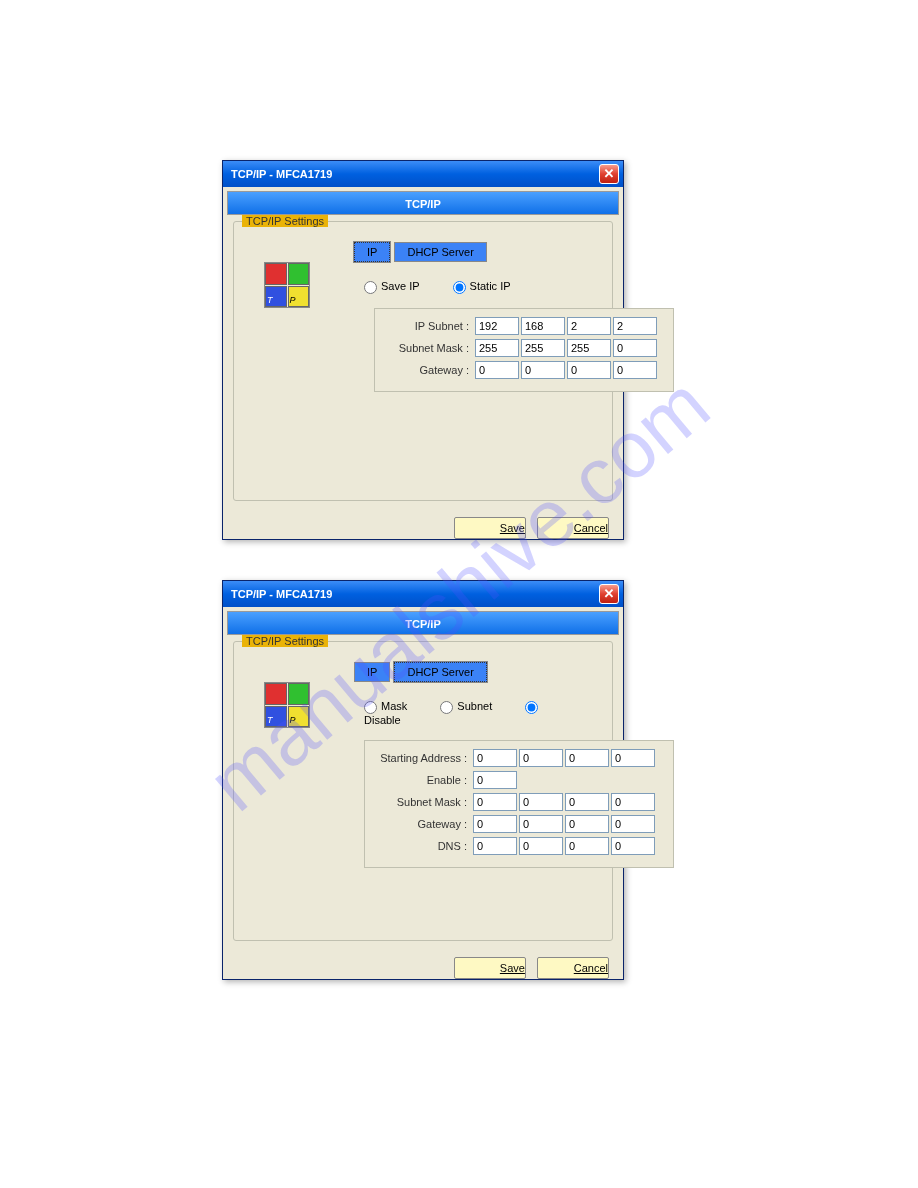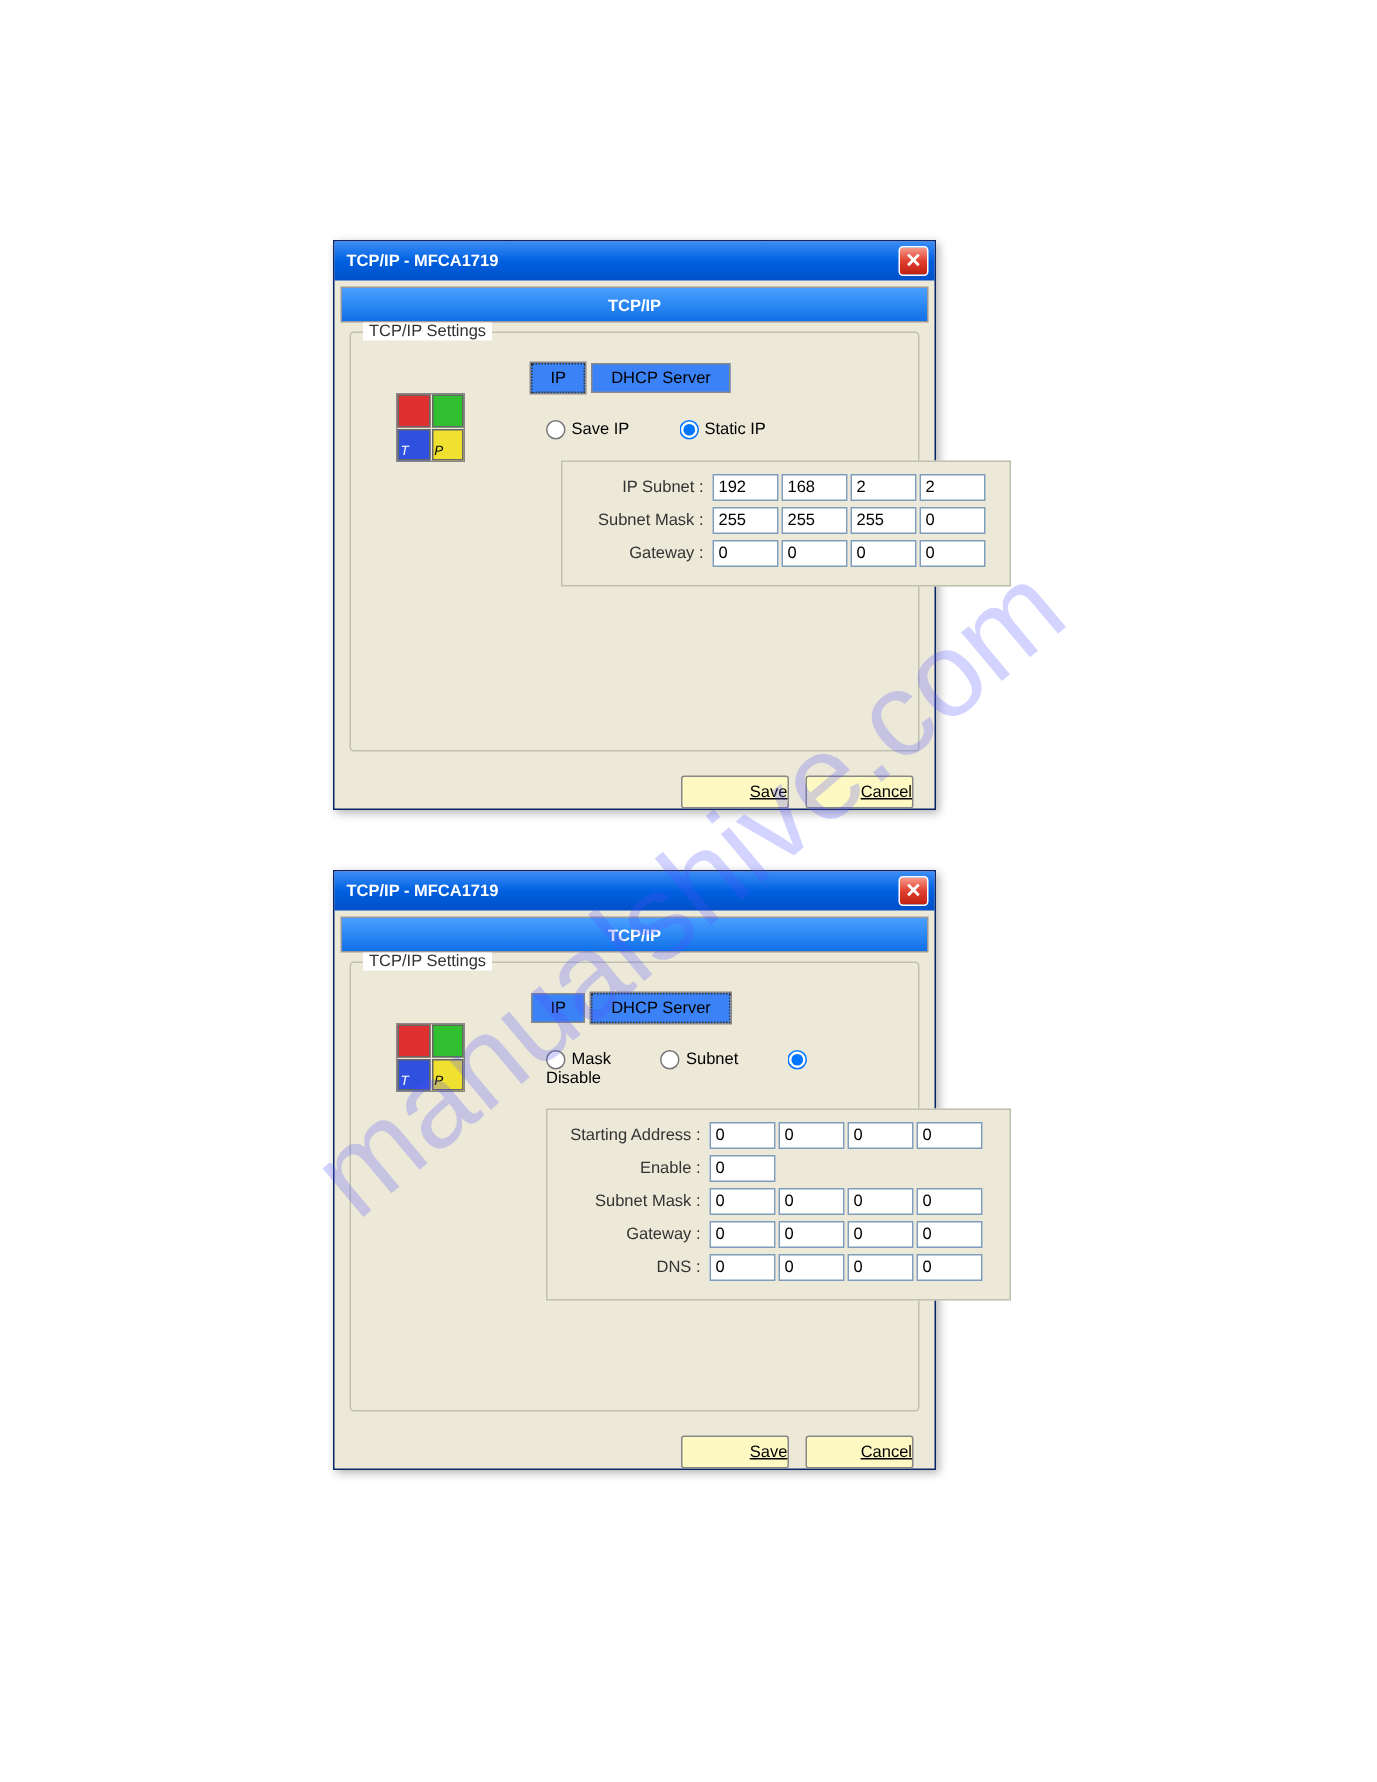--- a/index.html
+++ b/index.html
@@ -70,21 +70,21 @@
     position: relative;
     margin: 6px 10px;
     border: 1px solid #c0c0b0;
     border-radius: 3px;
     padding: 14px 10px 10px 10px;
   }
   .group-legend {
     position: absolute;
     top: -7px;
     left: 8px;
-    background: #ffffff;
+    background: #eab308;
     padding: 0 4px;
     color: #333;
   }
   .logo {
     position: absolute;
     left: 30px;
     top: 40px;
     width: 46px;
     height: 46px;
     display: grid;

